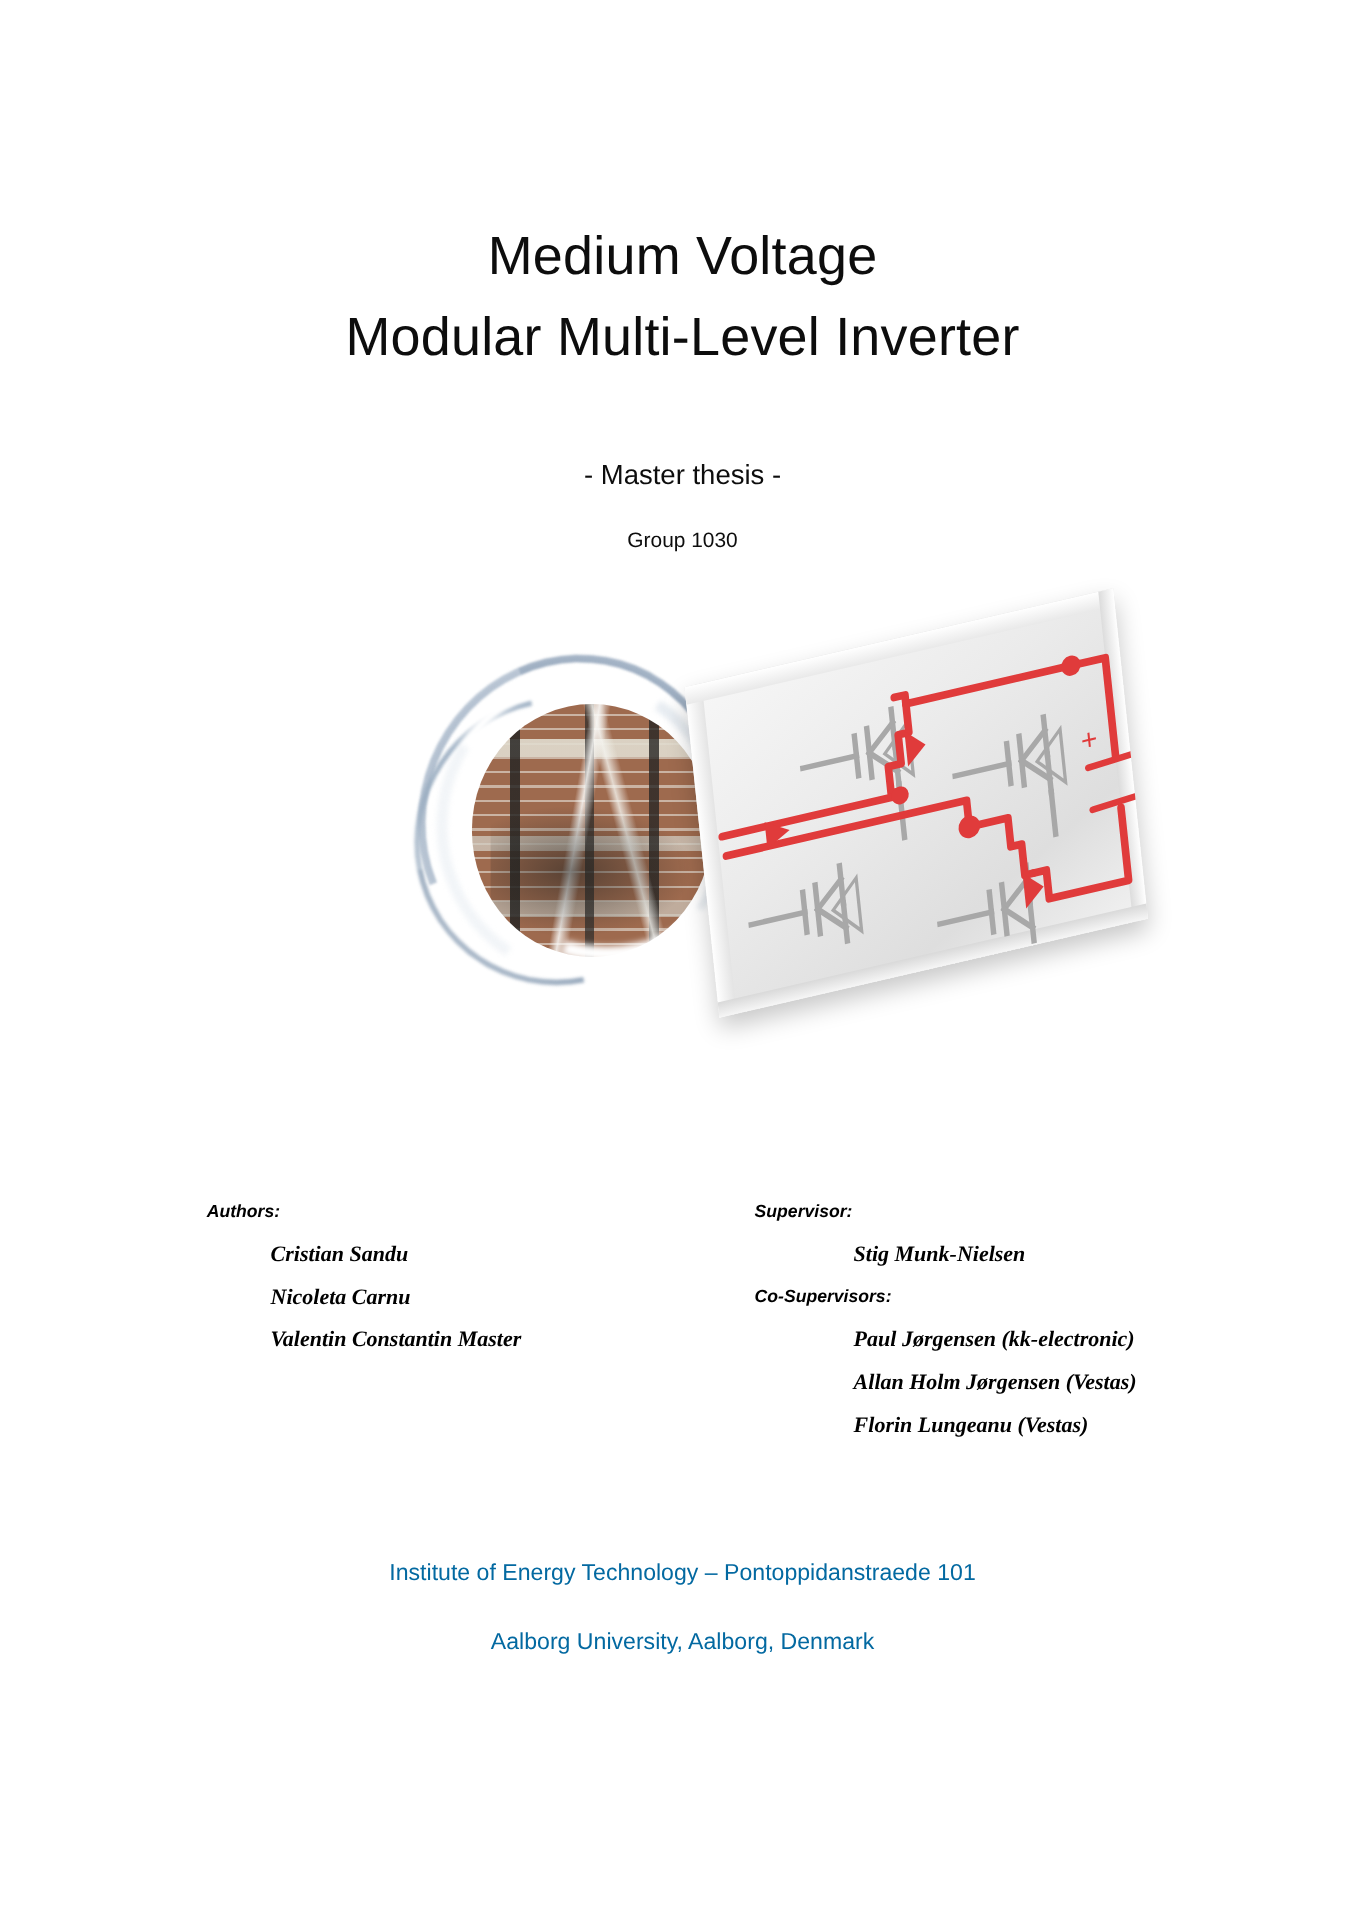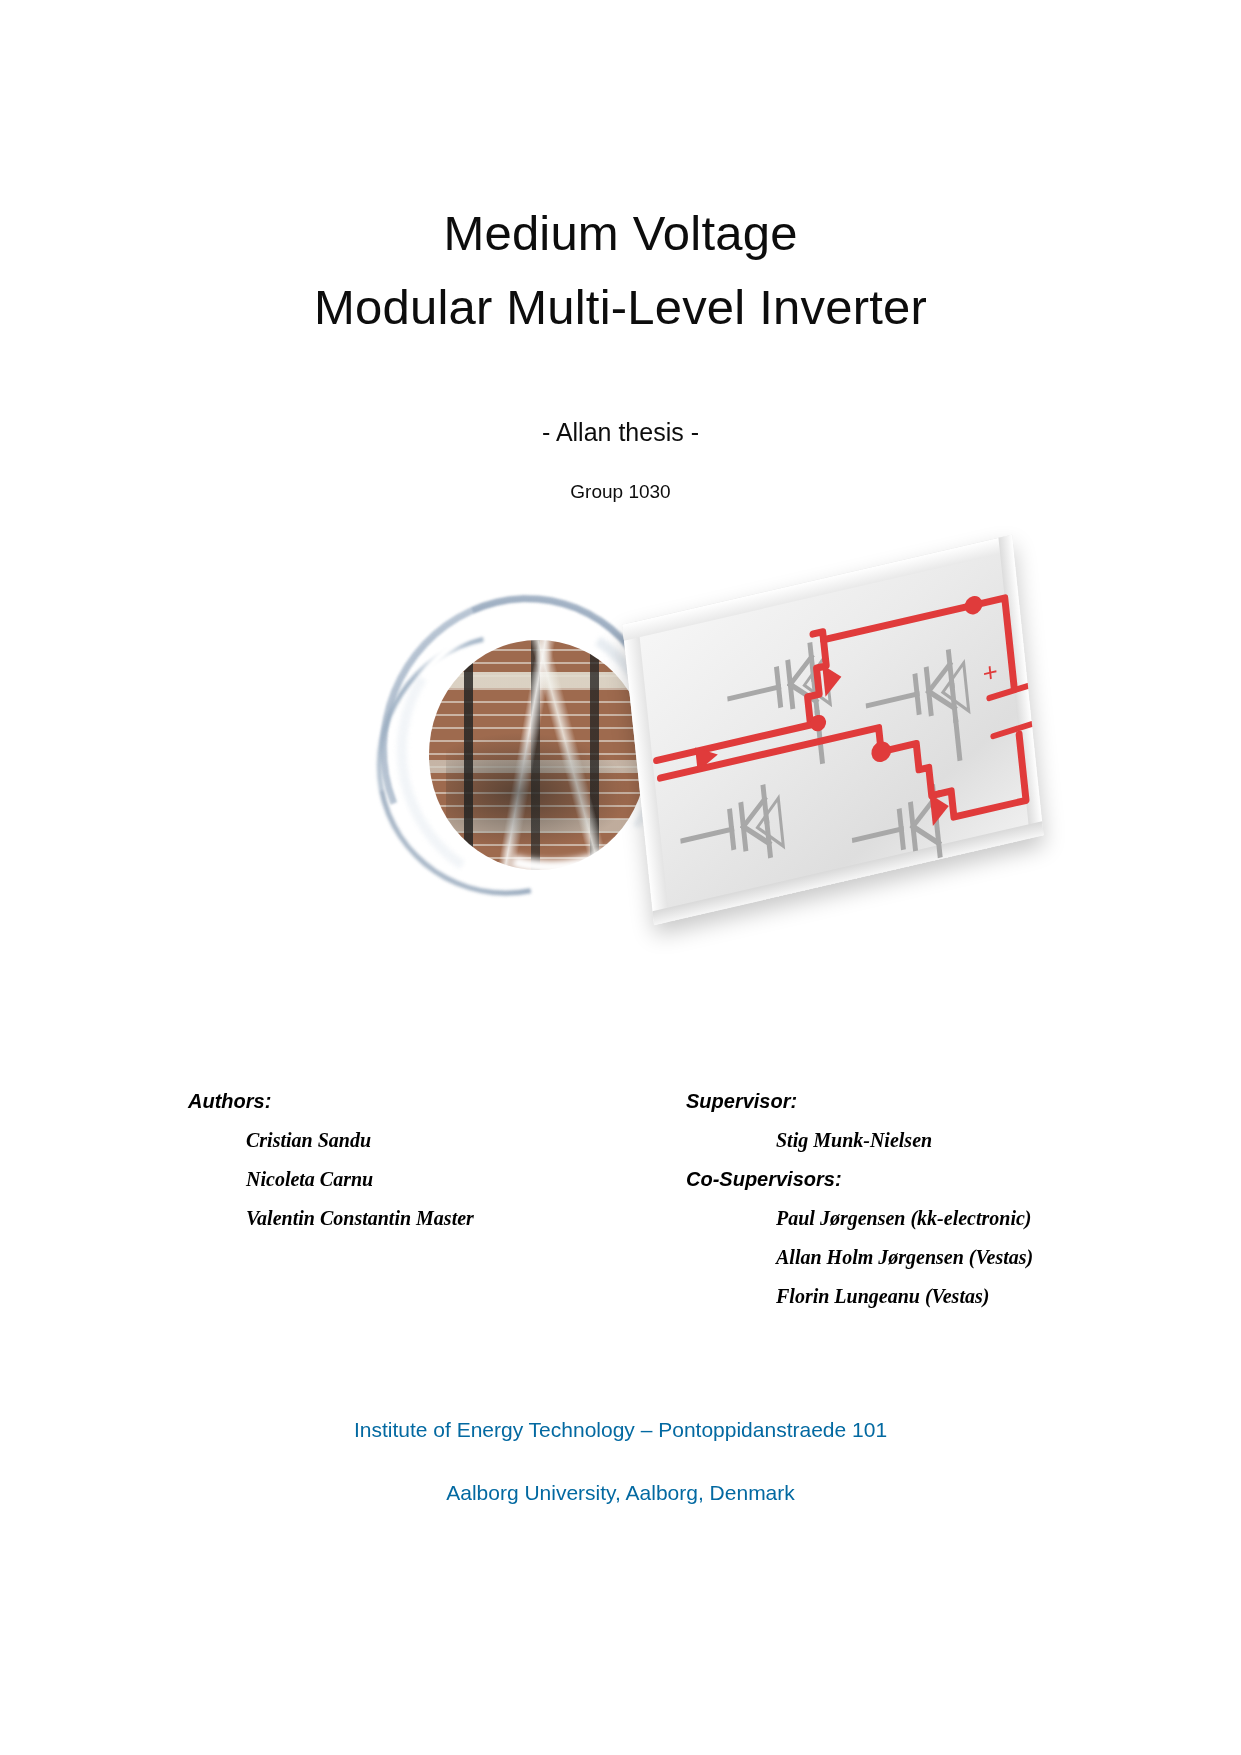--- a/index.html
+++ b/index.html
@@ -213,21 +213,21 @@
     top: 0;
     width: 420px;
   }
   .col-sup {
     position: absolute;
     left: 686px;
     top: 0;
     width: 460px;
   }
   .credit-head {
-    font-size: 20px;
+    font-size: 16px;
     font-weight: bold;
     font-style: italic;
     line-height: 39px;
     color: #000;
   }
   .credit-name {
     font-size: 20px;
     font-weight: bold;
     font-style: italic;
     line-height: 39px;
@@ -256,21 +256,21 @@
 </head>
 <body>
 
 <div class="page">
 
   <div class="title-block">
     <div class="title-line">Medium Voltage</div>
     <div class="title-line">Modular Multi-Level Inverter</div>
   </div>
 
-  <div class="subtitle">- Allan thesis -</div>
+  <div class="subtitle">- Master thesis -</div>
   <div class="group-line">Group 1030</div>
 
   <div class="graphic">
 
     <div class="photo-wrap">
       <div class="swoosh sw1"></div>
       <div class="swoosh sw3"></div>
       <div class="photo-circle">
         <div class="photo-inner"></div>
         <div class="photo-dark"></div>

